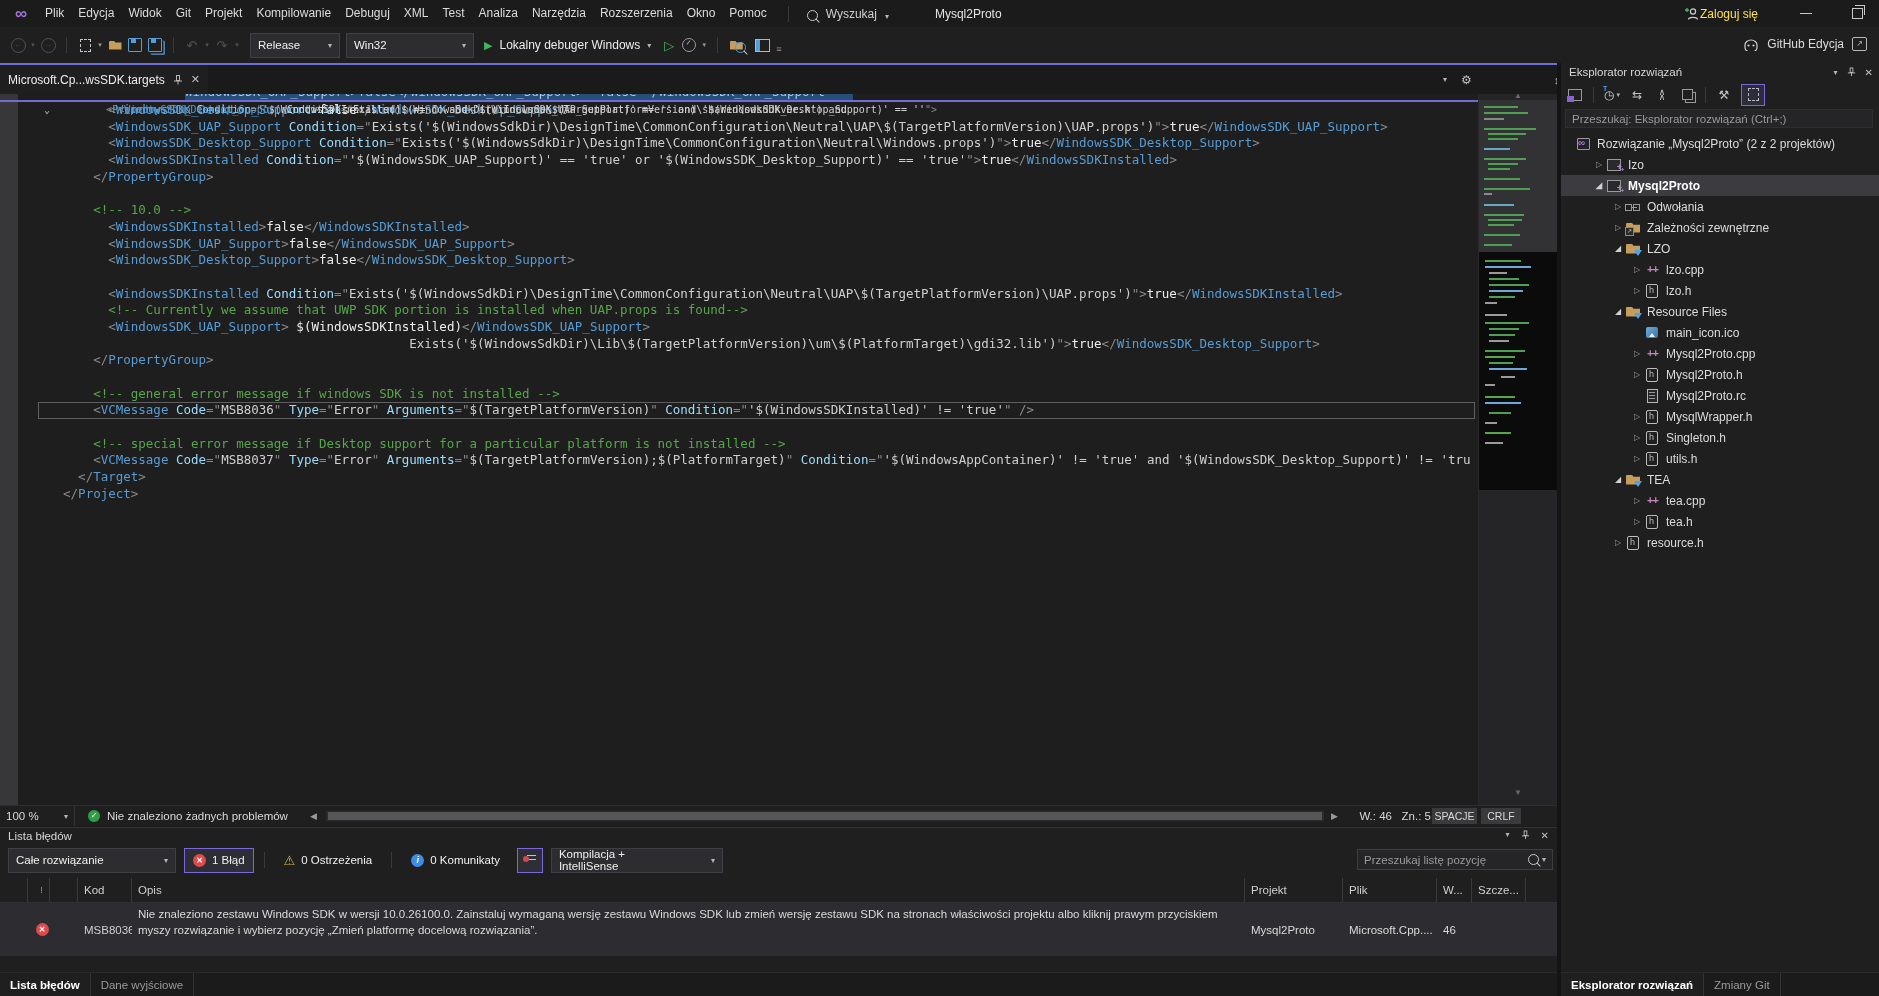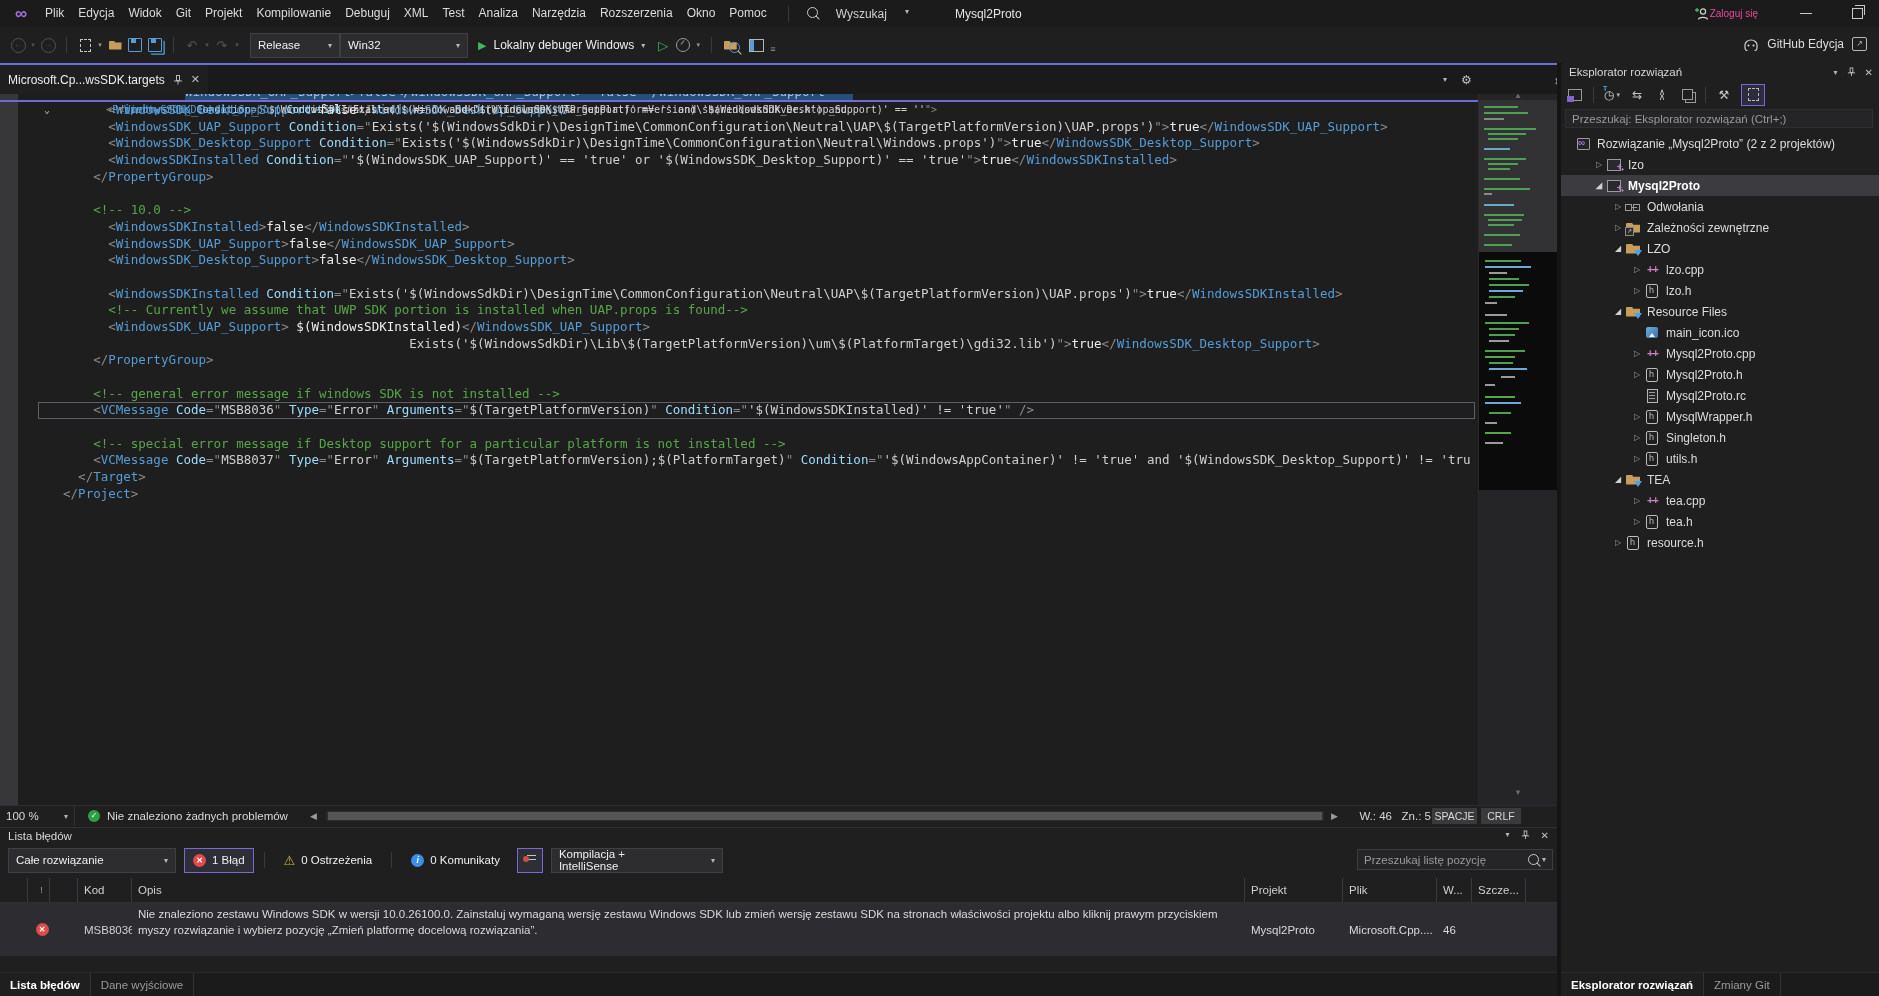--- a/index.html
+++ b/index.html
@@ -5,27 +5,27 @@
   html,body{margin:0;padding:0;background:#101010;}
   .app{position:relative;width:1879px;height:996px;overflow:hidden;background:#1b1b1c;
        font-family:"Liberation Sans",sans-serif;color:#d4d4d4;-webkit-font-smoothing:antialiased;}
 
   
   .titlebar{position:absolute;left:0;top:0;width:1879px;height:27px;background:#1b1b1c;display:flex;align-items:center;}
   .vslogo{width:26px;height:18px;margin-left:8px;color:#a070d8;font-size:17px;font-weight:bold;line-height:18px;text-align:center;}
   .menus{display:flex;height:27px;align-items:center;margin-left:4px;}
   .menu-item{padding:0 7px;font-size:12px;color:#dcdcdc;height:27px;line-height:27px;cursor:default;}
   .tb-sep{width:1px;height:16px;background:#3a3a3e;margin:0 8px;}
-  .searchbox{display:flex;align-items:flex-start;gap:18px;font-size:12px;color:#d0d0d0;margin-left:10px;}
+  .searchbox{display:flex;align-items:flex-end;gap:8px;font-size:12px;color:#d0d0d0;margin-left:10px;}
   .mag{width:9px;height:9px;border:1.3px solid #c9c9c9;border-radius:50%;position:relative;display:inline-block;}
   .mag::after{content:"";position:absolute;width:5px;height:1.3px;background:#c9c9c9;transform:rotate(45deg);left:7px;top:9px;}
   .caret{font-size:8px;color:#b5b5b5;}
   .soltitle{font-size:12px;color:#e4e4e4;margin-left:46px;}
   .tb-right{position:absolute;right:10px;top:0;height:27px;display:flex;align-items:center;gap:18px;}
-  .signin{display:flex;align-items:center;font-size:10px;color:#ec4899;}
+  .signin{display:flex;align-items:center;font-size:12px;color:#fde047;}
   .win-min{width:12px;height:1.5px;background:#c8c8c8;display:inline-block;}
   .win-restore{width:9px;height:9px;border:1.2px solid #c8c8c8;position:relative;display:inline-block;}
   .win-restore::before{content:"";position:absolute;left:2px;top:-4px;width:9px;height:9px;border-top:1.2px solid #c8c8c8;border-right:1.2px solid #c8c8c8;}
 
   
   .toolbar{position:absolute;left:0;top:27px;width:1879px;height:36px;background:#1f1f20;display:flex;align-items:center;border-bottom:1px solid #161616;}
   .tico{display:flex;align-items:center;justify-content:center;width:20px;height:22px;color:#c5c5c5;font-size:13px;}
   .tico.dis{color:#525256;}
   .navcirc{width:13px;height:13px;border:1.3px solid #525256;border-radius:50%;font-size:8px;line-height:12px;text-align:center;color:#525256;}
   .combo{height:23px;background:#2d2d30;border:1px solid #3f3f46;display:flex;align-items:center;font-size:11.5px;color:#f0f0f0;padding:0 7px;justify-content:space-between;}
@@ -203,21 +203,21 @@
       </span>
     <span class="tb-sep"></span>
     <span class="tico dis">↶</span>
     <span class="tico dis" style="width:10px;font-size:7px;">▾</span>
     <span class="tico dis">↷</span>
     <span class="tico dis" style="width:10px;font-size:7px;">▾</span>
     <div class="combo" style="width:74px;margin-left:8px;">
       <span>Release</span>
         <span class="caret">▾</span>
     </div>
-    <div class="combo" style="width:112px;gap:36px;">
+    <div class="combo" style="width:112px;margin-left:6px;gap:36px;">
       <span>Win32</span>
         <span class="caret">▾</span>
     </div>
     <div style="display:flex;align-items:center;gap:7px;margin-left:10px;font-size:12px;color:#ececec;">
       <span style="color:#41b65c;font-size:11px;">▶</span>
       <span>Lokalny debuger Windows</span>
       <span class="caret">▾</span>
     </div>
     <span class="tico" style="color:#41b65c;margin-left:8px;">▷</span>
     <span class="tico">

